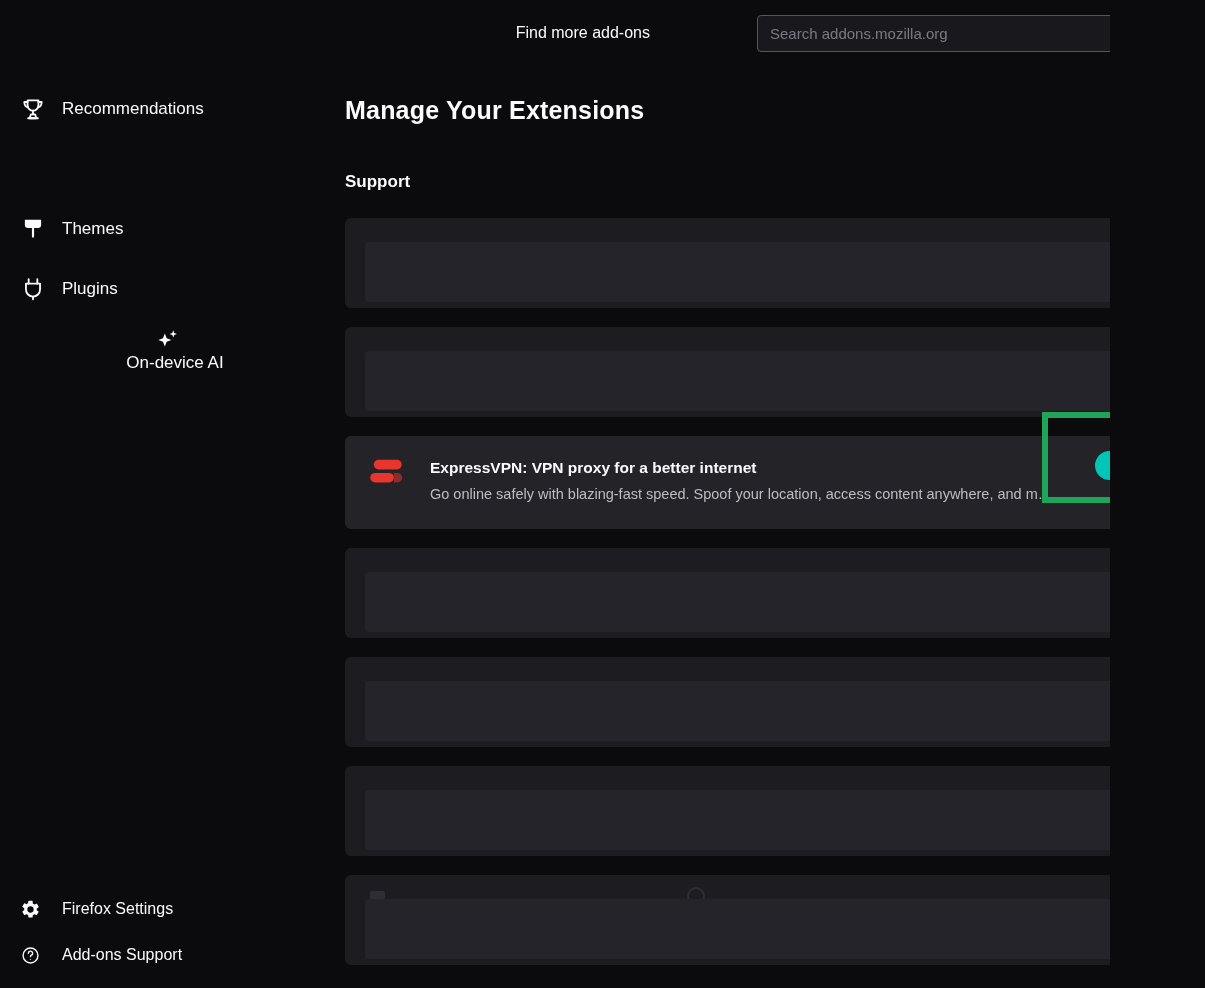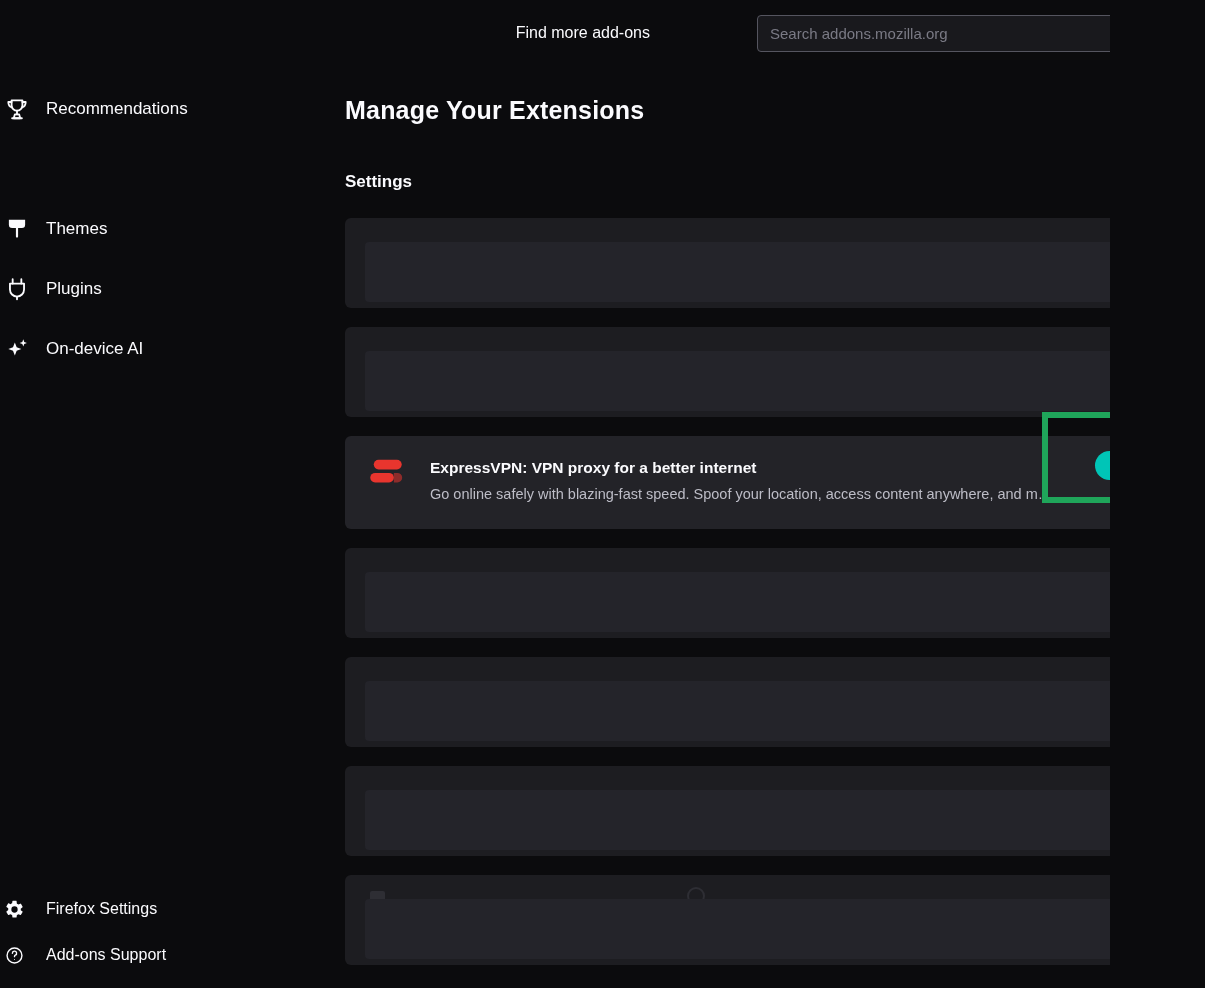--- a/index.html
+++ b/index.html
@@ -10,28 +10,28 @@
   .find-more{position:absolute;top:24px;right:460px;font-size:16px;color:#fbfbfe;white-space:nowrap;}
   .search-input{position:absolute;left:757px;top:15px;width:371px;height:37px;box-sizing:border-box;
     background:#19191d;border:1px solid #55555f;border-radius:4px;color:#fef9c3;
     padding:0 12px;font-size:15px;font-family:inherit;outline:none;}
   .search-input::placeholder{color:#7a7a85;}
   .search-btn{position:absolute;left:1139px;top:17px;width:36px;height:34px;background:transparent;
     border:none;color:#b9b9c3;display:flex;align-items:center;justify-content:center;cursor:pointer;padding:0;}
 
   
   .side-item{position:absolute;left:0;width:330px;height:44px;display:flex;align-items:center;
-    padding-left:4px;box-sizing:border-box;font-size:17px;cursor:pointer;color:#fbfbfe;}
+    padding-left:20px;box-sizing:border-box;font-size:17px;cursor:pointer;color:#fbfbfe;}
   .side-item .ic{width:26px;height:26px;margin-right:16px;flex:0 0 26px;display:flex;align-items:center;justify-content:center;}
   .side-item .ic svg{width:26px;height:26px;display:block;}
   .side-item.active{color:#15c2cf;}
   .side-item.small{font-size:16px;height:40px;}
   .side-item.small .ic{width:21px;height:21px;flex-basis:21px;margin-right:21px;}
   .side-item.small .ic svg{width:21px;height:21px;}
-  .pos-rec{top:87px;} .pos-ext{top:147px;} .pos-themes{top:207px;} .pos-plugins{top:267px;} .pos-ai{top:327px;}
+  .pos-rec{top:87px;} .pos-ext{top:147px;} .pos-themes{top:207px;} .pos-plugins{top:267px;} .pos-ai{top:327px;flex-direction:column;}
   .pos-settings{top:889px;} .pos-support{top:935px;}
 
   
   .page-title{position:absolute;left:345px;top:96px;margin:0;font-size:25px;font-weight:700;letter-spacing:.2px;}
   .header-gear{position:absolute;left:1137px;top:94px;width:38px;height:36px;background:#2b2b31;border:none;
     border-radius:4px;color:#d7d7db;display:flex;align-items:center;justify-content:center;cursor:pointer;padding:0;}
   .header-gear svg{width:19px;height:19px;}
   .section-heading{position:absolute;left:345px;top:172px;margin:0;font-size:17px;font-weight:700;}
 
   .cards{position:absolute;left:345px;top:218px;width:830px;display:flex;flex-direction:column;gap:19px;}
@@ -139,21 +139,21 @@
   <h1 class="page-title">Manage Your Extensions</h1>
 
   <button class="header-gear">
     <span>
       <svg viewBox="0 0 24 24" width="19" height="19" fill="currentColor">
         <path d="M19.14 12.94c.04-.3.06-.61.06-.94s-.02-.64-.07-.94l2.03-1.58a.5.5 0 0 0 .12-.64l-1.92-3.32a.5.5 0 0 0-.61-.22l-2.39.96a7.3 7.3 0 0 0-1.62-.94l-.36-2.54A.5.5 0 0 0 13.89 2h-3.78a.5.5 0 0 0-.49.42l-.36 2.54c-.59.24-1.13.56-1.62.94l-2.39-.96a.5.5 0 0 0-.61.22L2.72 8.48a.5.5 0 0 0 .12.64l2.03 1.58c-.05.3-.07.63-.07.94s.02.64.07.94l-2.03 1.58a.5.5 0 0 0-.12.64l1.92 3.32c.12.21.38.3.61.22l2.39-.96c.49.38 1.03.7 1.62.94l.36 2.54c.04.24.25.42.49.42h3.78c.24 0 .45-.18.49-.42l.36-2.54c.59-.24 1.13-.56 1.62-.94l2.39.96c.23.09.49 0 .61-.22l1.92-3.32a.5.5 0 0 0-.12-.64zM12 15.6A3.6 3.6 0 1 1 12 8.4a3.6 3.6 0 0 1 0 7.2z"></path>
       </svg>
     </span>
   </button>
 
-  <h2 class="section-heading">Settings</h2>
+  <h2 class="section-heading">Support</h2>
 
   <div class="cards">
 
     <div class="card blank">
       <div class="inner"></div>
     </div>
 
     <div class="card blank">
       <div class="dash"></div>
       <div class="inner"></div>

